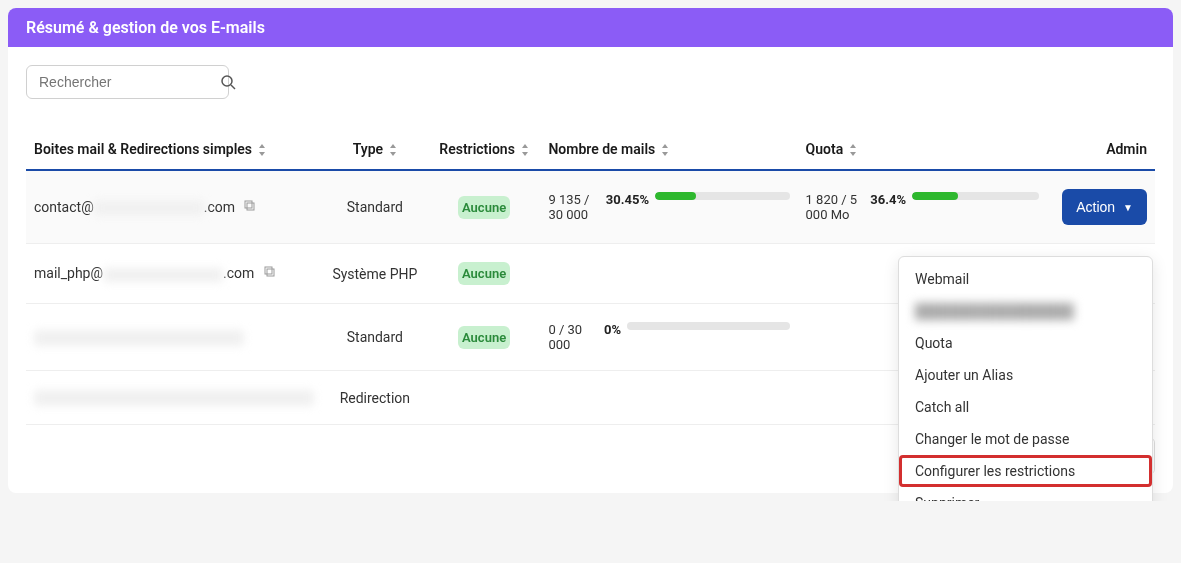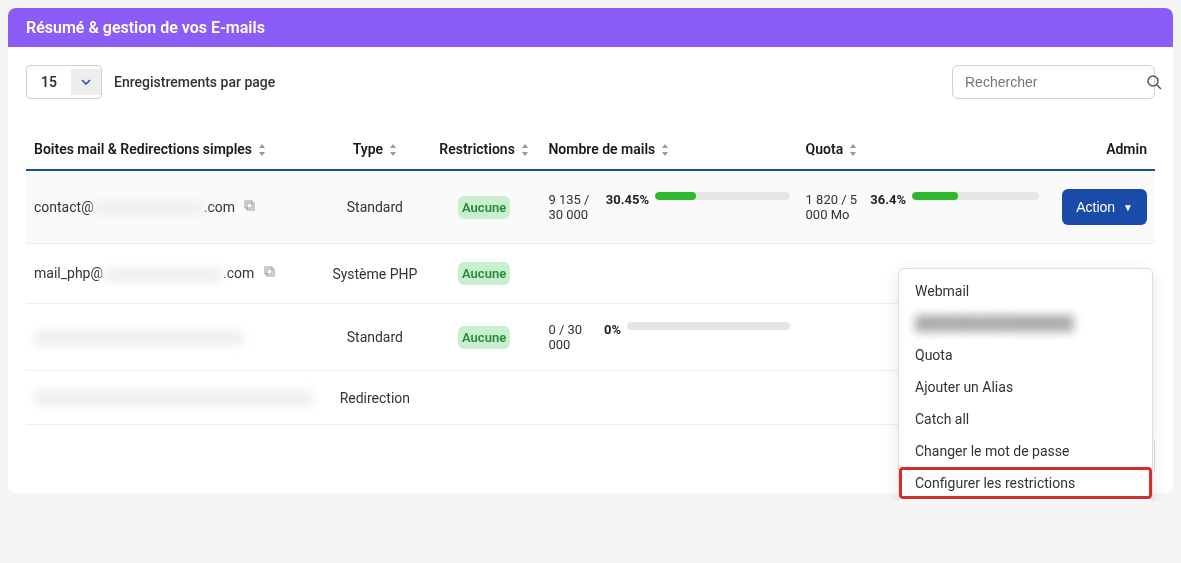--- a/index.html
+++ b/index.html
@@ -24,21 +24,21 @@
 .copy-icon { display: inline-block; margin-left: 6px; color: #999; }
 .badge { background: #c8f0cf; color: #2a8a3a; padding: 4px 4px; border-radius: 6px; font-size: 13px; font-weight: 600; display: inline-block; }
 .usage { display: flex; flex-direction: row; gap: 6px; }
 .usage-text { display: flex; justify-content: space-between; font-size: 13px; }
 .usage-num { color: #333; }
 .usage-pct { font-weight: 700; color: #222; }
 .progress { width: 170px; height: 8px; background: #e5e5e5; border-radius: 4px; overflow: hidden; }
 .progress-fill { height: 100%; background: #2eb82e; border-radius: 4px; }
 .action-btn { background: #1a4ba8; color: #fff; border: none; padding: 10px 14px; border-radius: 6px; font-size: 14px; font-weight: 500; display: inline-flex; align-items: center; gap: 8px; cursor: pointer; }
 .action-btn .caret { font-size: 10px; }
-.dropdown { position: absolute; top: 260px; right: 20px; background: #fff; border: 1px solid #ddd; border-radius: 6px; box-shadow: 0 4px 16px rgba(0,0,0,0.1); width: 255px; z-index: 100; padding: 6px 0; }
+.dropdown { position: absolute; top: 248px; right: 20px; background: #fff; border: 1px solid #ddd; border-radius: 6px; box-shadow: 0 4px 16px rgba(0,0,0,0.1); width: 255px; z-index: 100; padding: 6px 0; }
 .dropdown-item { padding: 8px 16px; font-size: 14px; color: #333; cursor: pointer; }
 .dropdown-item.highlight { outline: 3px solid #d32f2f; outline-offset: -3px; border-radius: 4px; }
 .dropdown-item.blur { filter: blur(5px); color: #aaa; }
 .footer { display: flex; justify-content: flex-end; margin-top: 12px; }
 .pager { display: flex; border: 1px solid #ddd; border-radius: 6px; overflow: hidden; }
 .pager-btn { padding: 10px 14px; font-size: 14px; color: #333; background: #fff; border: none; border-right: 1px solid #ddd; display: flex; align-items: center; gap: 6px; cursor: pointer; }
 .pager-btn:last-child { border-right: none; }
 .pager-btn.page { font-weight: 600; }
 .redact { display: inline-block; background: #f0f0f0; filter: blur(4px); border-radius: 4px; vertical-align: middle; }
 .col-center { text-align: center; }
@@ -49,31 +49,20 @@
 .col-admin { width: 120px; text-align: right; }
 </style>
 </head>
 <body>
 
 <div class="panel">
   <div class="panel-header">Résumé &amp; gestion de vos E-mails</div>
   <div class="panel-body">
 
     <div class="toolbar">
-      <div class="toolbar-left">
-        <div class="page-size">
-          <span class="page-size-value">15</span>
-          <span class="page-size-caret">
-            <svg width="10" height="10" viewBox="0 0 10 10">
-                <path d="M1 3 L5 7 L9 3" stroke="#1a4ba8" stroke-width="1.5" fill="none"></path>
-              </svg>
-          </span>
-        </div>
-        <span class="page-size-label">Enregistrements par page</span>
-      </div>
       <div class="search-box">
         <input type="text" placeholder="Rechercher" style="">
         <svg width="16" height="16" viewBox="0 0 16 16">
             <circle cx="7" cy="7" r="5" stroke="#555" stroke-width="1.5" fill="none"></circle>
             <line x1="11" y1="11" x2="15" y2="15" stroke="#555" stroke-width="1.5"></line>
           </svg>
       </div>
     </div>
 
     <table>

